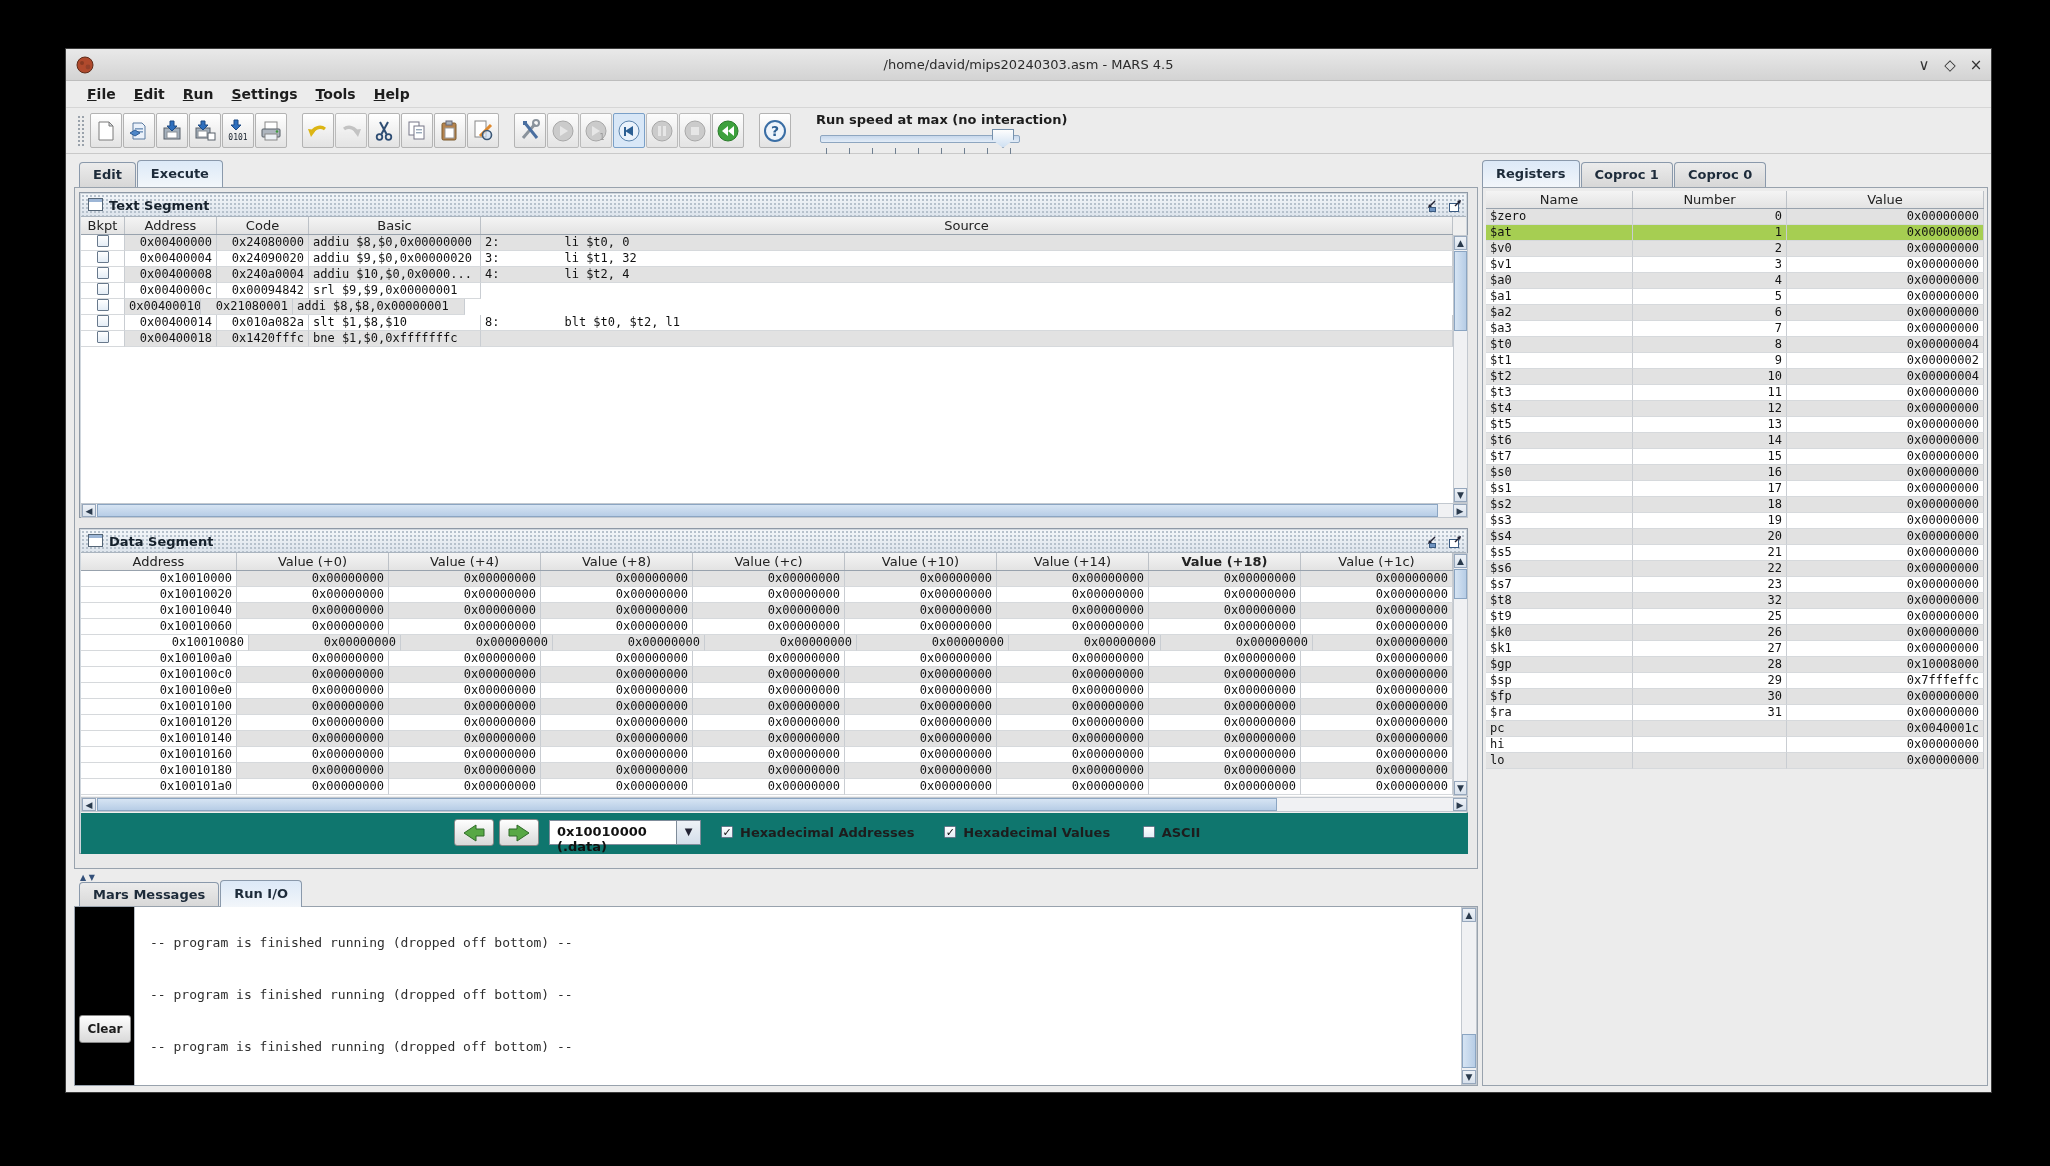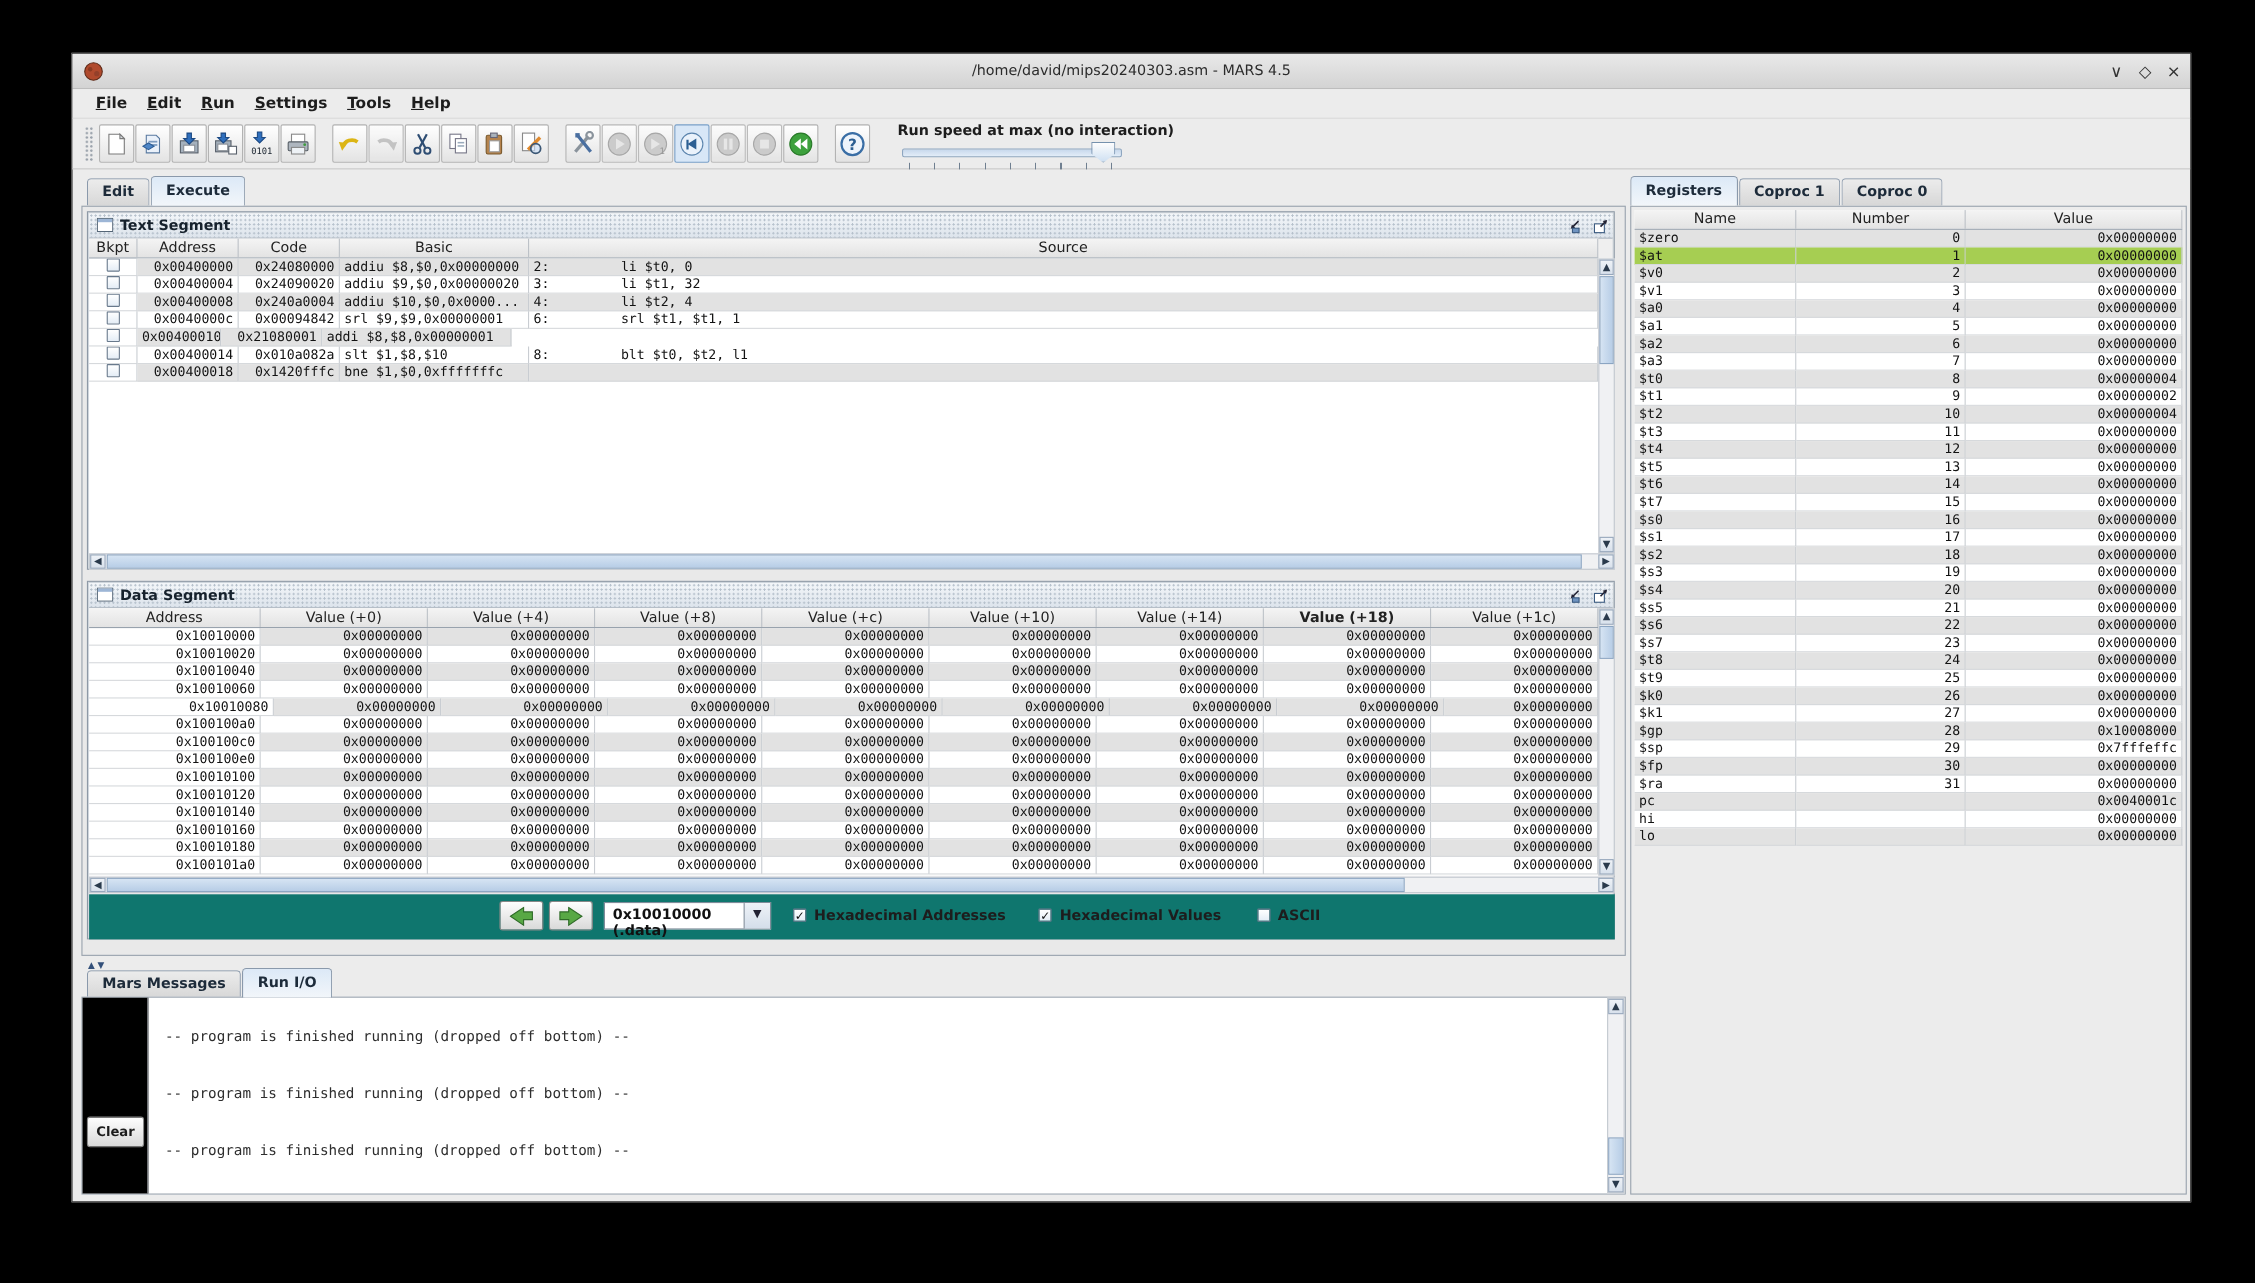--- a/index.html
+++ b/index.html
@@ -339,21 +339,20 @@
             <div class="gc mono r shade" style="width:92px">0x00400008</div>
             <div class="gc mono r shade" style="width:92px">0x240a0004</div>
             <div class="gc mono l shade" style="width:172px">addiu $10,$0,0x0000...</div>
             <div class="gc mono l shade" style="flex:1">4:         li $t2, 4</div>
           </div>
           <div class="grow">
             <div class="gc" style="width:44px;text-align:center"><span class="cb"></span></div>
             <div class="gc mono r" style="width:92px">0x0040000c</div>
             <div class="gc mono r" style="width:92px">0x00094842</div>
             <div class="gc mono l" style="width:172px">srl $9,$9,0x00000001</div>
-            <div class="gc mono l" style="flex:1">6:         srl $t1, $t1, 1</div>
           </div>
           <div class="grow">
             <div class="gc" style="width:44px;text-align:center"><span class="cb"></span></div>
             <div class="gc mono r shade" style="width:76px">0x00400010</div>
             <div class="gc mono r shade" style="width:92px">0x21080001</div>
             <div class="gc mono l shade" style="width:172px">addi $8,$8,0x00000001</div>
           </div>
           <div class="grow">
             <div class="gc" style="width:44px;text-align:center"><span class="cb"></span></div>
             <div class="gc mono r" style="width:92px">0x00400014</div>
@@ -756,21 +755,21 @@
             <div class="gc mono r shade" style="width:154px">22</div>
             <div class="gc mono r shade" style="flex:1">0x00000000</div>
           </div>
           <div class="grow">
             <div class="gc mono l" style="width:147px">$s7</div>
             <div class="gc mono r" style="width:154px">23</div>
             <div class="gc mono r" style="flex:1">0x00000000</div>
           </div>
           <div class="grow">
             <div class="gc mono l shade" style="width:147px">$t8</div>
-            <div class="gc mono r shade" style="width:154px">24</div>
+            <div class="gc mono r shade" style="width:154px">32</div>
             <div class="gc mono r shade" style="flex:1">0x00000000</div>
           </div>
           <div class="grow">
             <div class="gc mono l" style="width:147px">$t9</div>
             <div class="gc mono r" style="width:154px">25</div>
             <div class="gc mono r" style="flex:1">0x00000000</div>
           </div>
           <div class="grow">
             <div class="gc mono l shade" style="width:147px">$k0</div>
             <div class="gc mono r shade" style="width:154px">26</div>

